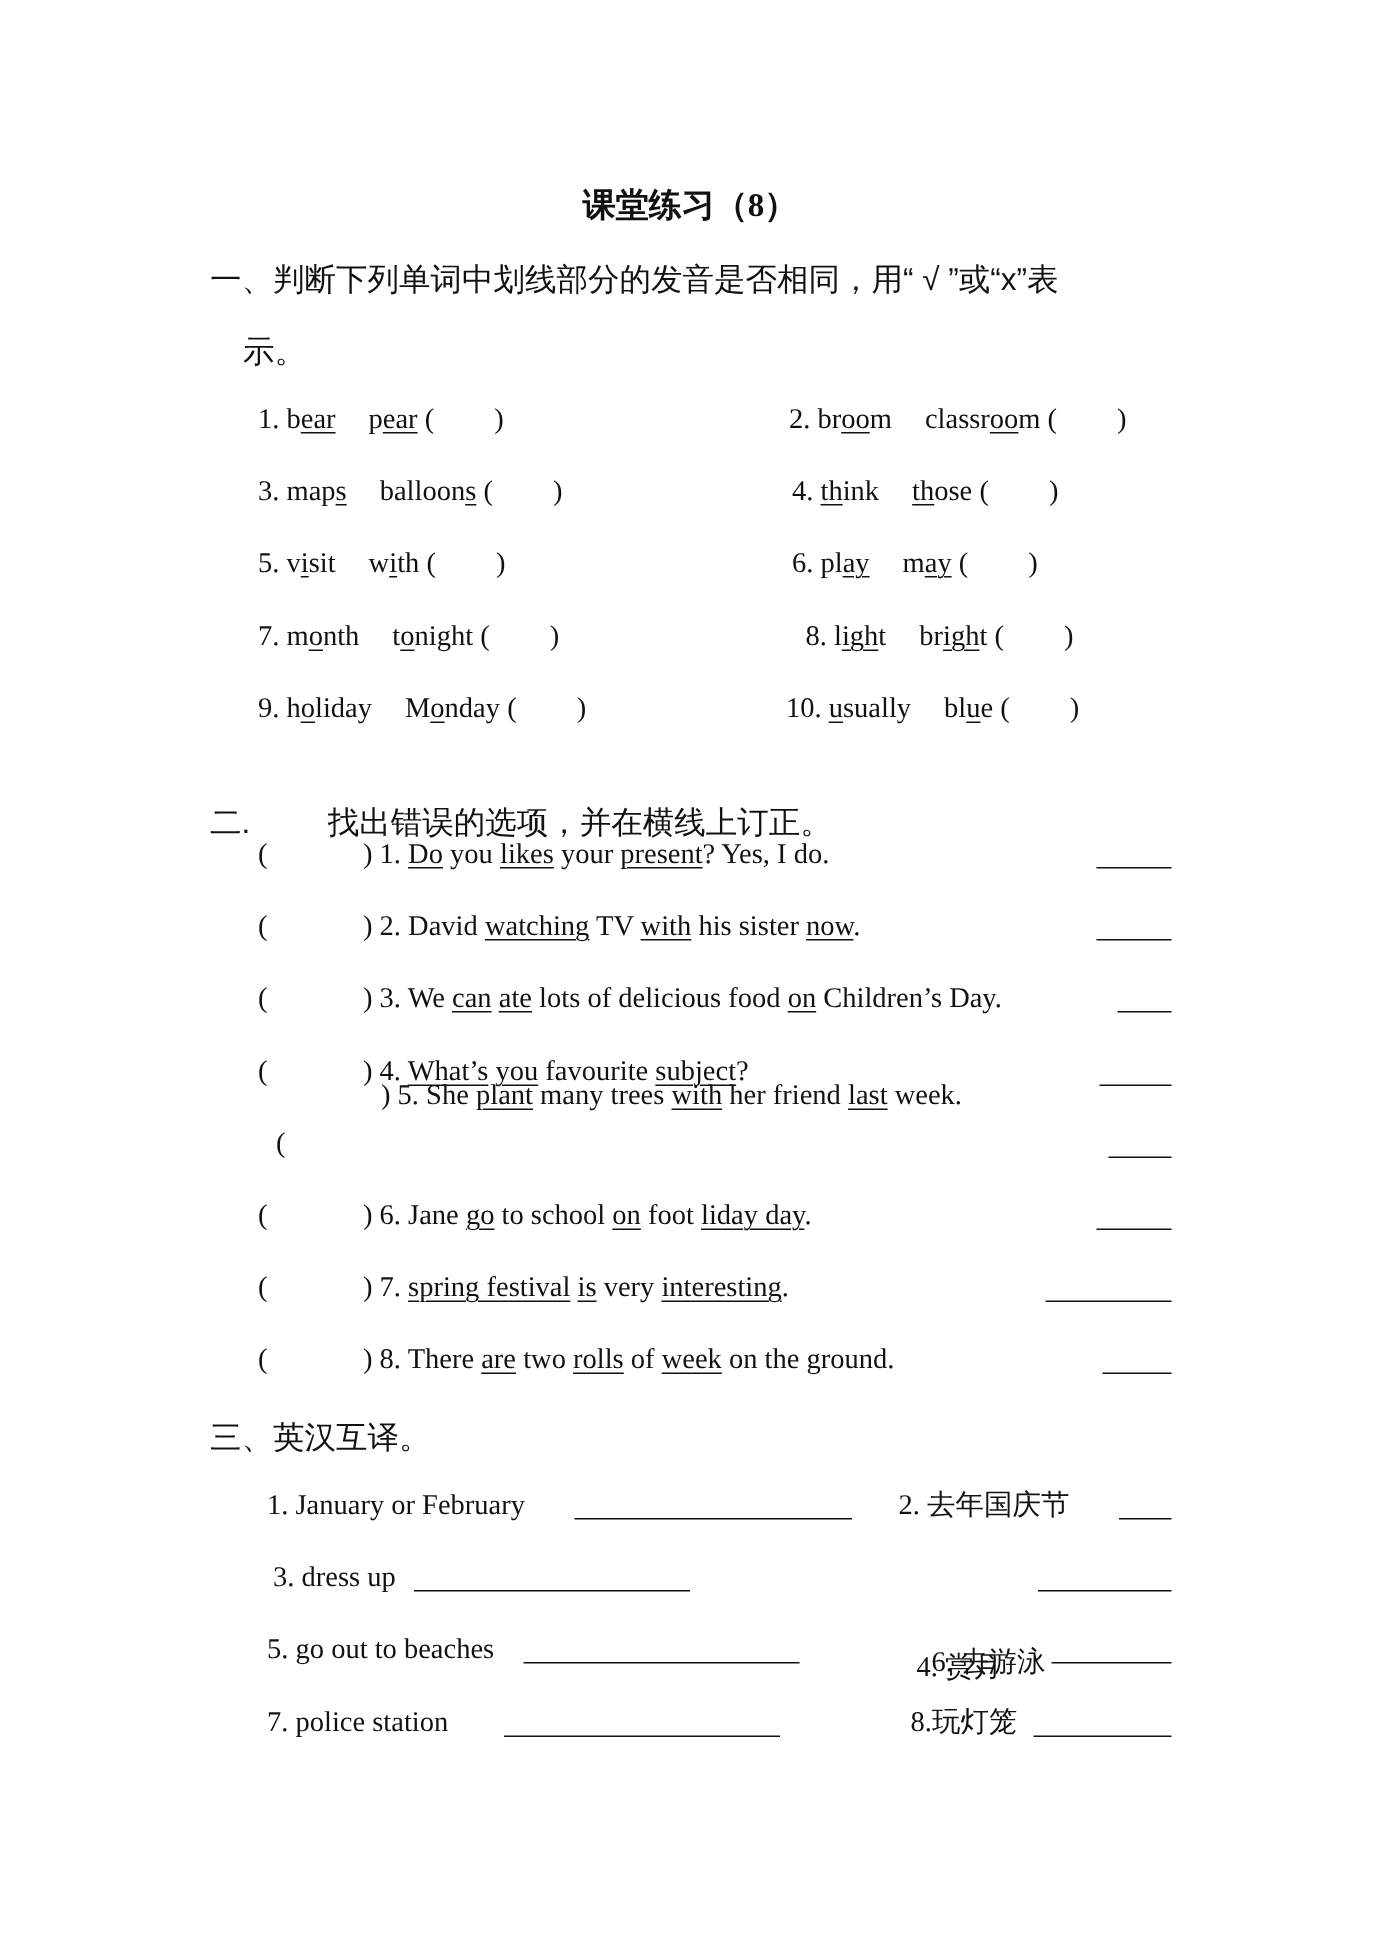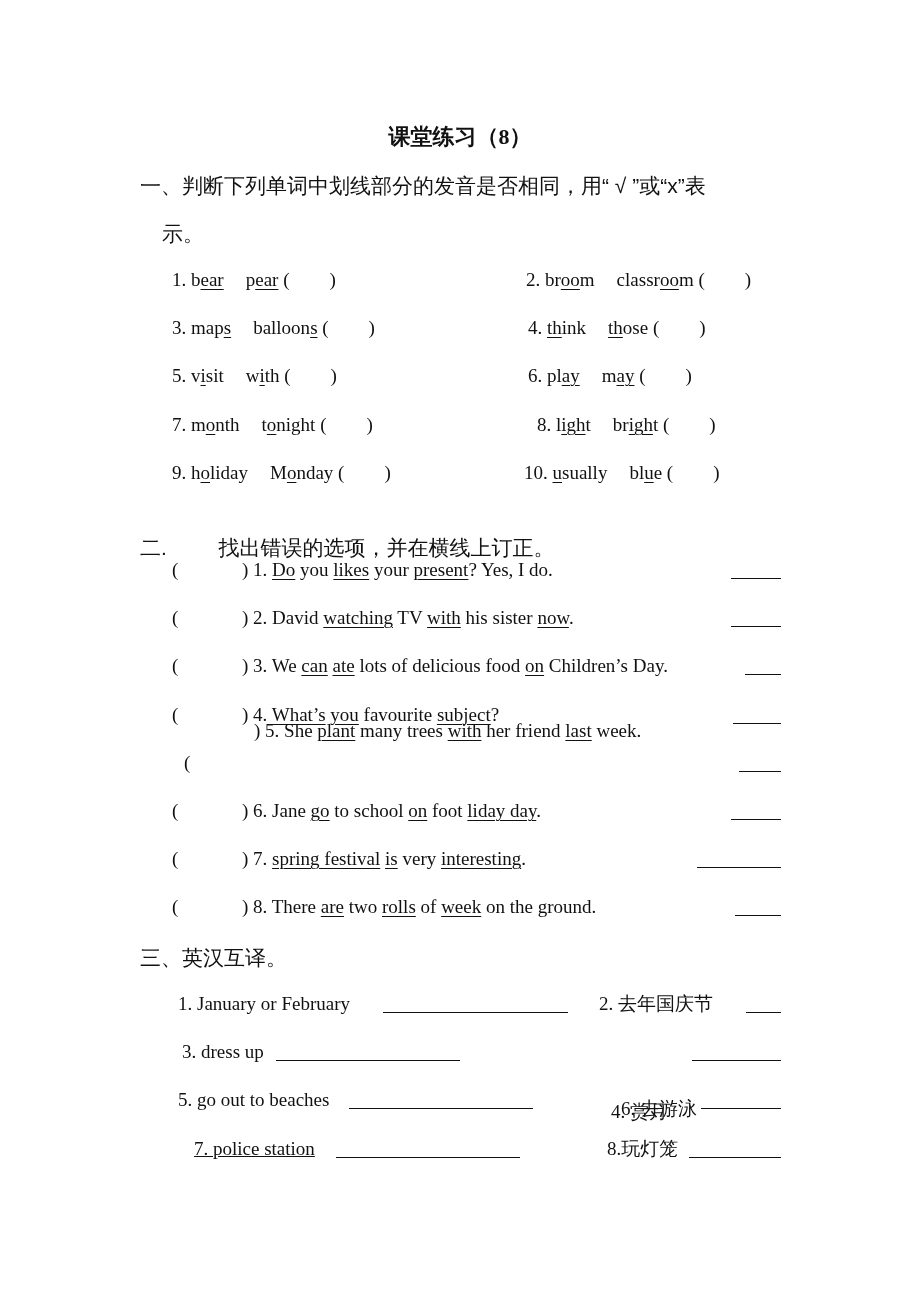--- a/index.html
+++ b/index.html
@@ -76,18 +76,18 @@
       <div class="abs txt" style="left: 599px; top: 992px;">2.  去年国庆节</div>
       <div class="abs blank" style="left: 746px; top: 994px; width: 35px;"></div>
       <div class="abs txt" style="left: 182px; top: 1040px;">3. dress up</div>
       <div class="abs blank" style="left: 276px; top: 1042px; width: 184px;"></div>
       <div class="abs txt" style="left: 611px; top: 1068px; margin-top: 32px;">4.  赏月</div>
       <div class="abs blank" style="left: 692px; top: 1042px; width: 89px;"></div>
       <div class="abs txt" style="left: 178px; top: 1088px;">5. go out to beaches</div>
       <div class="abs blank" style="left: 349px; top: 1090px; width: 184px;"></div>
       <div class="abs txt" style="left: 609px; top: 1097px; margin-left: 12px;">6.  去游泳</div>
       <div class="abs blank" style="left: 701px; top: 1090px; width: 80px;"></div>
-      <div class="abs txt" style="left: 194px; top: 1137px; text-decoration: underline;">7. police station</div>
+      <div class="abs txt" style="left: 178px; top: 1137px;">7. police station</div>
       <div class="abs blank" style="left: 336px; top: 1139px; width: 184px;"></div>
       <div class="abs txt" style="left: 607px; top: 1137px;">8.玩灯笼</div>
       <div class="abs blank" style="left: 689px; top: 1139px; width: 92px;"></div>
     </div>
 </div>
 
 </body></html>

